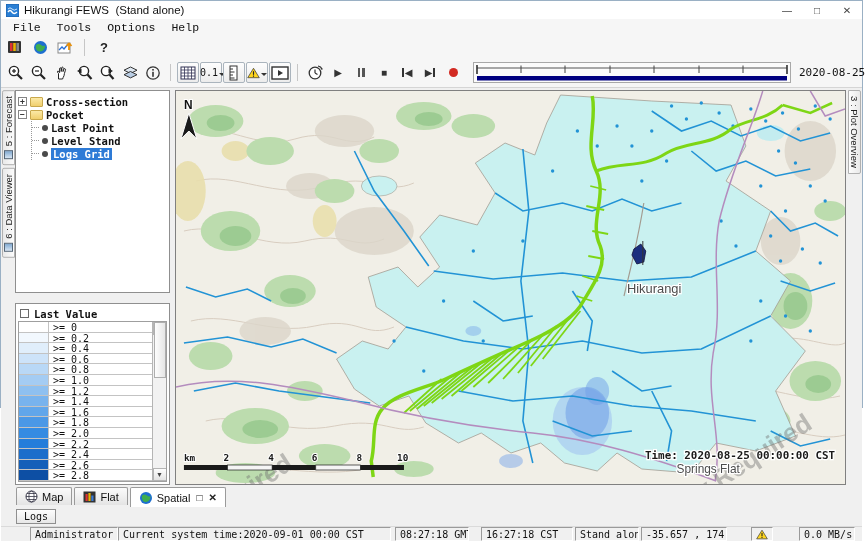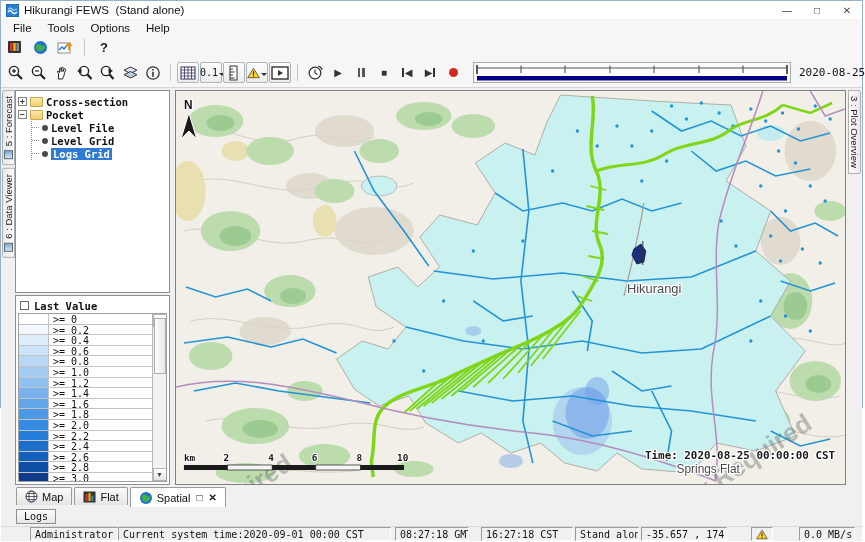--- a/index.html
+++ b/index.html
@@ -8,21 +8,21 @@
   .window { width: 863px; height: 408px; border: 1px solid #9ab0c4; display: flex; flex-direction: column; background:#f6f6f6; }
 
   
   .titlebar { height: 18px; background: #fff; display: flex; align-items: center; padding-left: 5px; gap: 5px; flex: none; }
   .app-icon { width: 13px; height: 13px; flex: none; }
   .title-text { font-size: 11.5px; color: #111; white-space: pre; }
   .win-controls { margin-left: auto; display: flex; height: 100%; }
   .win-btn { width: 30px; display: flex; align-items: center; justify-content: center; font-size: 10px; color: #444; }
 
   
-  .menubar { height: 17px; background: #f6f6f6; display: flex; align-items: center; padding-left: 4px; flex: none; }
+  .menubar { height: 17px; background: #f6f6f6; display: flex; align-items: center; padding-left: 4px; flex: none; font-family: Liberation Mono, monospace; }
   .menu-item { padding: 0 8px; font-size: 11.5px; color: #111; }
 
   
   .toolbar1 { height: 22px; background: #f6f6f6; display: flex; align-items: center; padding-left: 3px; gap: 3px; flex: none; }
   .toolbar2 { height: 30px; background: #f6f6f6; border-bottom: 1px solid #d5d5d5; display: flex; align-items: center; padding: 0 3px; gap: 1px; flex: none; }
   .tb-btn { height: 21px; min-width: 22px; display: flex; align-items: center; justify-content: center; border: 1px solid transparent; gap: 1px; }
   .tb-btn.raised { border: 1px solid #aab4bd; background: linear-gradient(#fdfdfd,#ececec); border-radius: 2px; }
   .sep { width: 1px; height: 17px; background: #c6c6c6; margin: 0 5px; flex: none; }
   .caret { width: 0; height: 0; border: 3.5px solid transparent; border-top-color: #333; margin-top: 7px; }
   .qmark { font-size: 13px; font-weight: bold; color: #222; }
@@ -48,21 +48,21 @@
   .tree-panel { height: 203px; background: #fff; border: 1px solid #8f8f8f; padding: 4px 2px; font: 600 10.5px "DejaVu Sans Mono", monospace; color: #111; overflow: hidden; }
   .tree-row { display: flex; align-items: center; height: 13px; gap: 3px; }
   .expander { width: 9px; height: 9px; border: 1px solid #848484; background: #fff; font: bold 8px/7px "DejaVu Sans Mono", monospace; text-align: center; color: #333; flex: none; }
   .folder { width: 13px; height: 10px; background: linear-gradient(#fbe9a6,#f0cf6e); border: 1px solid #c9a84c; border-radius: 1px; flex: none; }
   .tree-children { margin-left: 13px; border-left: 1px dotted #999; }
   .tree-child { display: flex; align-items: center; height: 13px; gap: 3px; }
   .twig { width: 7px; border-top: 1px dotted #999; flex: none; }
   .bullet { width: 6px; height: 6px; border-radius: 50%; background: #4a4a4a; flex: none; }
   .sel { background: #2e7bd6; color: #fff; padding: 0 2px; }
 
-  .legend-panel { margin-top: 2px; flex: 1; background: #fff; border: 1px solid #8f8f8f; padding: 2px; display: flex; flex-direction: column; overflow: hidden; }
+  .legend-panel { margin-top: 10px; flex: 1; background: #fff; border: 1px solid #8f8f8f; padding: 2px; display: flex; flex-direction: column; overflow: hidden; }
   .legend-check { display: flex; align-items: center; gap: 5px; height: 15px; flex: none; font: 600 10.5px "DejaVu Sans Mono", monospace; color: #111; padding-left: 2px; }
   .checkbox { width: 9px; height: 9px; border: 1px solid #6a6a6a; background: #fff; flex: none; }
   .legend-body { flex: 1; border: 1px solid #9f9f9f; display: flex; overflow: hidden; }
   .legend-rows { flex: 1; }
   .legend-row { height: 10.6px; display: flex; border-bottom: 1px solid #c3c3c3; }
   .swatch { width: 30px; border-right: 1px solid #c3c3c3; flex: none; }
   .legend-label { font: 10px/10px "DejaVu Sans Mono", monospace; color: #111; padding: 1px 0 0 4px; white-space: nowrap; }
   .legend-scroll { width: 14px; flex: none; background: #f2f2f2; border-left: 1px solid #b5b5b5; display: flex; flex-direction: column; justify-content: space-between; align-items: center; }
   .scroll-btn { width: 14px; height: 13px; border: 1px solid #b5b5b5; background: linear-gradient(#fefefe,#e4e4e4); font-size: 7px; color: #444; text-align: center; line-height: 12px; }
   .scroll-thumb { width: 12px; height: 56px; border: 1px solid #aeaeae; background: linear-gradient(90deg,#fdfdfd,#e6e6e6); margin-top: -104px; }
@@ -288,26 +288,26 @@
         </div>
         <div class="tree-row">
           <span class="expander">−</span>
           <span class="folder"></span>
           <span>Pocket</span>
         </div>
         <div class="tree-children">
           <div class="tree-child">
             <span class="twig"></span>
             <span class="bullet"></span>
-            <span>Level File</span>
+            <span>Last Point</span>
           </div>
           <div class="tree-child">
             <span class="twig"></span>
             <span class="bullet"></span>
-            <span>Level Grid</span>
+            <span>Level Stand</span>
           </div>
           <div class="tree-child">
             <span class="twig"></span>
             <span class="bullet"></span>
             <span class="sel">Logs Grid</span>
           </div>
         </div>
       </div>
 
       <div class="legend-panel">

